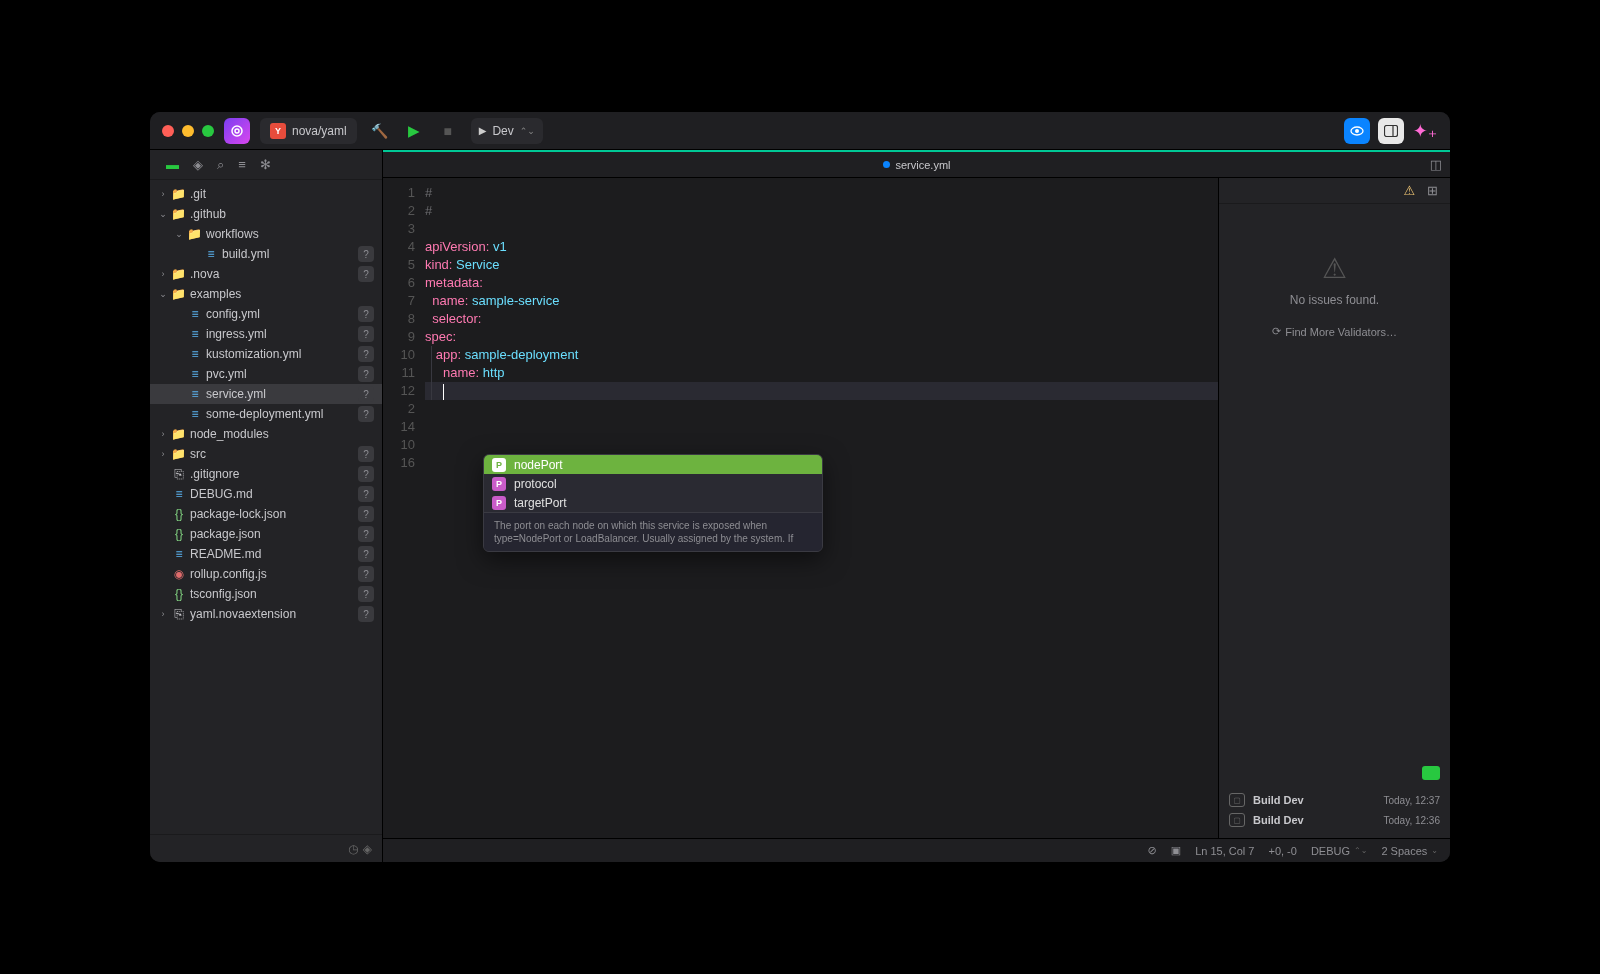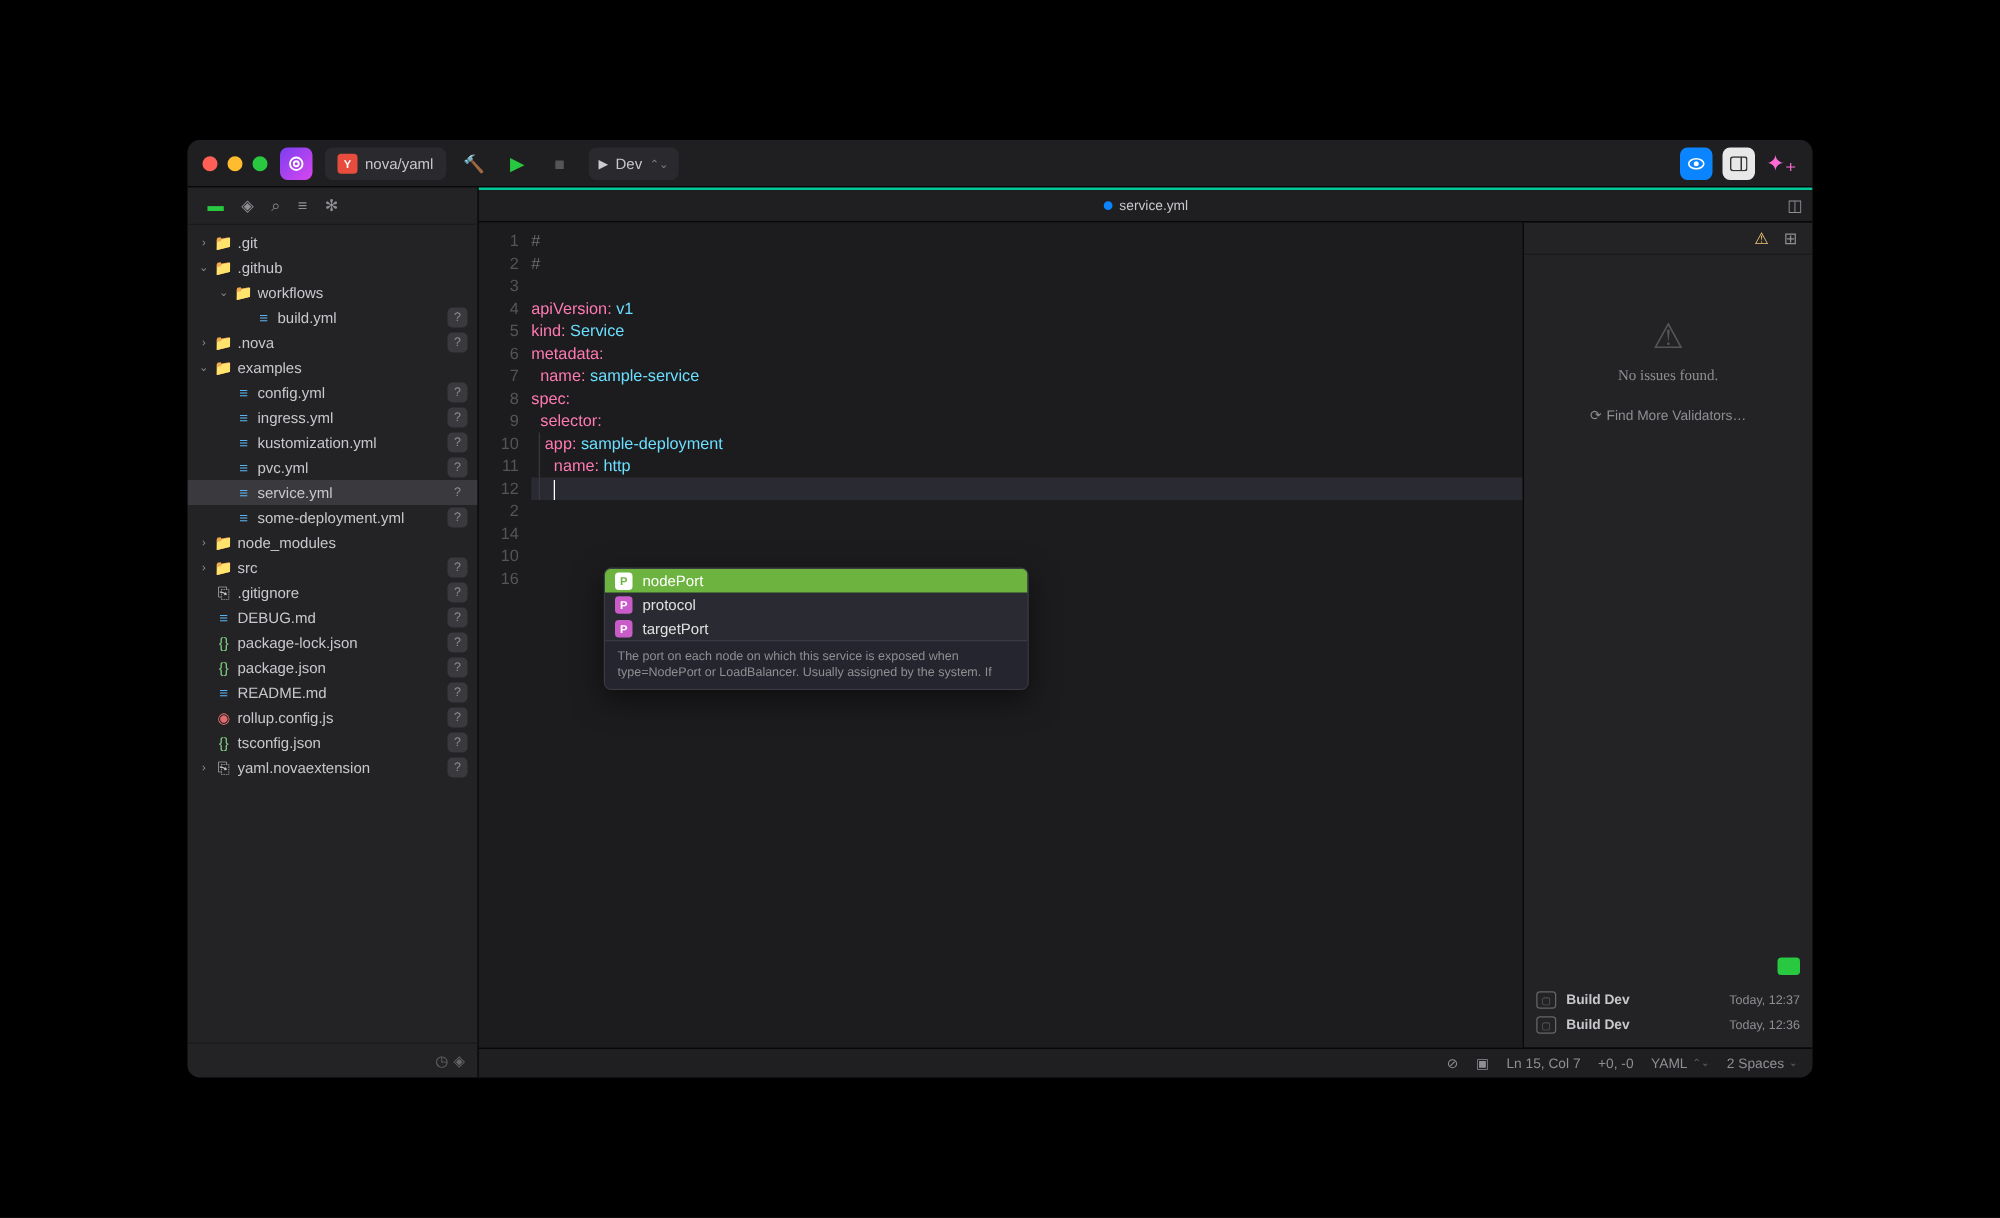--- a/index.html
+++ b/index.html
@@ -84,21 +84,21 @@
 .popup-item.selected .ptype { background: #fff; color: #6db33f; }
 .popup-desc { padding: 6px 10px; font-size: 10px; line-height: 13px; color: #8e8e93; border-top: 1px solid #3a3a42; background: #252530; }
 
 
 .rightpanel { width: 232px; background: #232326; border-left: 1px solid #000; display: flex; flex-direction: column; }
 .rp-top { height: 26px; display: flex; align-items: center; justify-content: flex-end; gap: 12px; padding: 0 12px; border-bottom: 1px solid #1a1a1c; }
 .rp-top .ricon { color: #8e8e93; font-size: 13px; }
 .rp-top .warn { color: #f0c674; }
 .rp-issues { flex: 0 0 auto; padding: 48px 10px 20px; text-align: center; }
 .rp-issues .big-warn { font-size: 28px; color: #555; margin-bottom: 8px; }
-.rp-issues .msg { color: #8e8e93; font-size: 12px; font-family: Liberation Serif, serif; }
+.rp-issues .msg { color: #8e8e93; font-size: 12px; }
 .rp-link { color: #8e8e93; font-size: 11px; text-align: center; margin-top: 18px; display: flex; align-items: center; justify-content: center; gap: 4px; }
 .rp-spacer { flex: 1; }
 .rp-tasks { padding: 8px 10px; }
 .rp-tasks-hdr { display: flex; justify-content: flex-end; margin-bottom: 10px; }
 .rp-terminal { width: 18px; height: 14px; background: #28c840; border-radius: 3px; }
 .task { display: flex; align-items: center; gap: 8px; font-size: 11px; color: #c8c8cc; height: 20px; }
 .task .tcheck { width: 16px; height: 14px; border: 1px solid #666; border-radius: 3px; display:flex;align-items:center;justify-content:center;font-size:8px;color:#666; }
 .task .tname { font-weight: 600; }
 .task .ttime { margin-left: auto; color: #8e8e93; font-size: 10px; }
 
@@ -335,22 +335,22 @@
             </div>
           <div class="code" id="code">
 
             <div class="line"><span class="c-comment">#</span></div>
               <div class="line"><span class="c-comment">#</span></div>
               <div class="line"></div>
               <div class="line"><span class="c-key">apiVersion:</span> <span class="c-val">v1</span></div>
               <div class="line"><span class="c-key">kind:</span> <span class="c-val">Service</span></div>
               <div class="line"><span class="c-key">metadata:</span></div>
               <div class="line">  <span class="c-key">name:</span> <span class="c-val">sample-service</span></div>
+              <div class="line">  <span class="c-key">selector:</span></div>
               <div class="line"><span class="c-key">spec:</span></div>
-              <div class="line">  <span class="c-key">selector:</span></div>
               <div class="line">  <span class="guide"></span> <span class="c-key">app:</span> <span class="c-val">sample-deployment</span></div>
               <div class="line">  <span class="guide"></span>   <span class="c-key">name:</span> <span class="c-val">http</span></div>
               <div class="line current">  <span class="guide"></span>   <span class="cursor"></span></div>
               <div class="line"></div>
               <div class="popup" id="popup" style="top:calc(6px + 15*18px);">
               <div id="popup-items">
                   <div class="popup-item selected">
                     <span class="ptype">P</span>
                     <span>nodePort</span>
                   </div>
@@ -402,21 +402,21 @@
         </div>
       </div>
 
       <div class="statusbar">
         <div class="sp"></div>
         <span class="item">⊘</span>
         <span class="item">▣</span>
         <span class="item">Ln 15, Col 7</span>
         <span class="item">+0, -0</span>
         <span class="item">
-            <span>YAML</span>
+            <span>DEBUG</span>
             <span class="chev">⌃⌄</span>
           </span>
         <span class="item">
             <span>2 Spaces</span>
             <span class="chev">⌄</span>
           </span>
       </div>
     </div>
   </div>
 </div>

